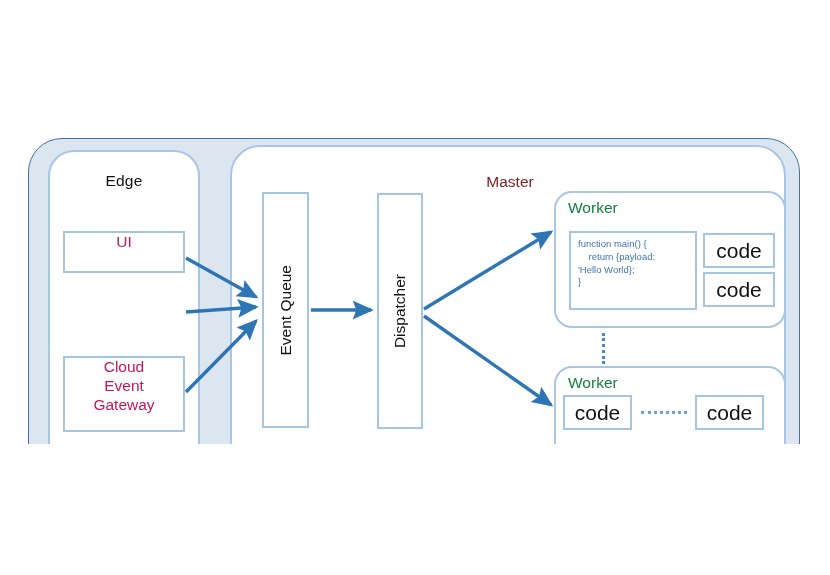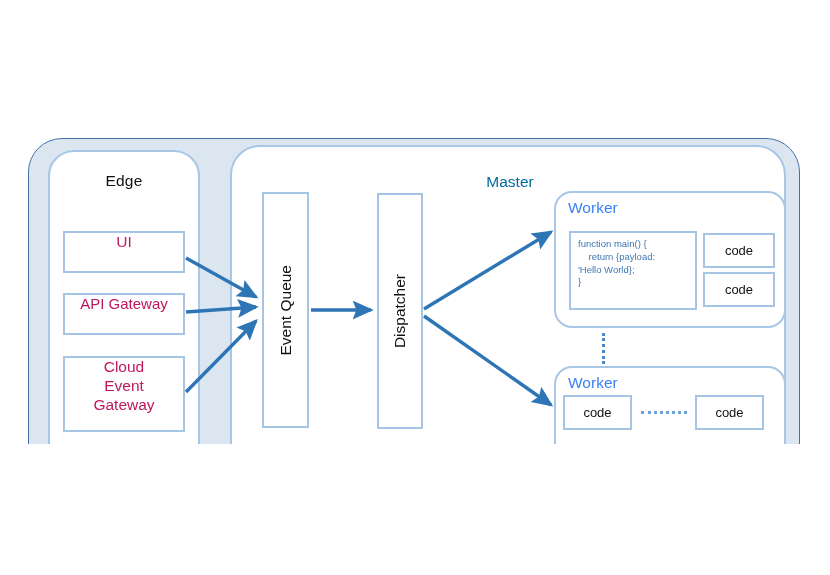--- a/index.html
+++ b/index.html
@@ -60,21 +60,21 @@
     background: #ffffff;
     border: 2px solid #a8c6e5;
     border-radius: 30px;
   }
   #master-title {
     left: 430px;
     top: 173px;
     width: 160px;
     text-align: center;
     font-size: 15.5px;
-    color: #0369a1;
+    color: #7f1d1d;
   }
 
   
   .lbox {
     background: #ffffff;
     border: 2px solid #a6c5e5;
     display: flex;
     align-items: flex-start;
     justify-content: center;
     font-size: 15.5px;
@@ -110,21 +110,21 @@
   .worker-panel {
     background: #ffffff;
     border: 2px solid #a8c6e5;
     border-radius: 18px;
   }
   #worker-top    { left: 554px; top: 191px; width: 232px; height: 137px; }
   #worker-bottom { left: 554px; top: 366px; width: 232px; height: 97px; }
 
   .worker-label {
     font-size: 15.5px;
-    color: #3b82f6;
+    color: #15803d;
   }
   #worker-top-label    { left: 568px; top: 199px; }
   #worker-bottom-label { left: 568px; top: 374px; }
 
   
   #code-snippet {
     left: 569px;
     top: 231px;
     width: 128px;
     height: 79px;
@@ -138,21 +138,21 @@
     overflow: hidden;
   }
 
   
   .code-chip {
     background: #ffffff;
     border: 2px solid #a6c5e5;
     display: flex;
     align-items: center;
     justify-content: center;
-    font-size: 13px;
+    font-size: 21px;
     color: #111111;
   }
   #code-chip-1 { left: 703px; top: 233px; width: 72px; height: 35px; }
   #code-chip-2 { left: 703px; top: 272px; width: 72px; height: 35px; }
   #code-chip-3 { left: 563px; top: 395px; width: 69px; height: 35px; }
   #code-chip-4 { left: 695px; top: 395px; width: 69px; height: 35px; }
 
   
   #worker-dotted-vertical {
     left: 602px;
@@ -180,23 +180,20 @@
 
 <div id="canvas">
 
   <div class="abs" id="outer-container"></div>
 
   <div class="abs" id="edge-panel"></div>
   <div class="abs" id="edge-title">Edge</div>
 
   <div class="abs lbox" id="edge-ui">
     <span>UI</span>
-  </div>
-  <div class="abs lbox" id="edge-api">
-    <span>API Gateway</span>
   </div>
   <div class="abs lbox" id="edge-cloud">
     <span id="cloud-label" style="white-space:pre-line">Cloud
 Event
 Gateway</span>
   </div>
 
   <div class="abs" id="master-panel"></div>
   <div class="abs" id="master-title">Master</div>
 

